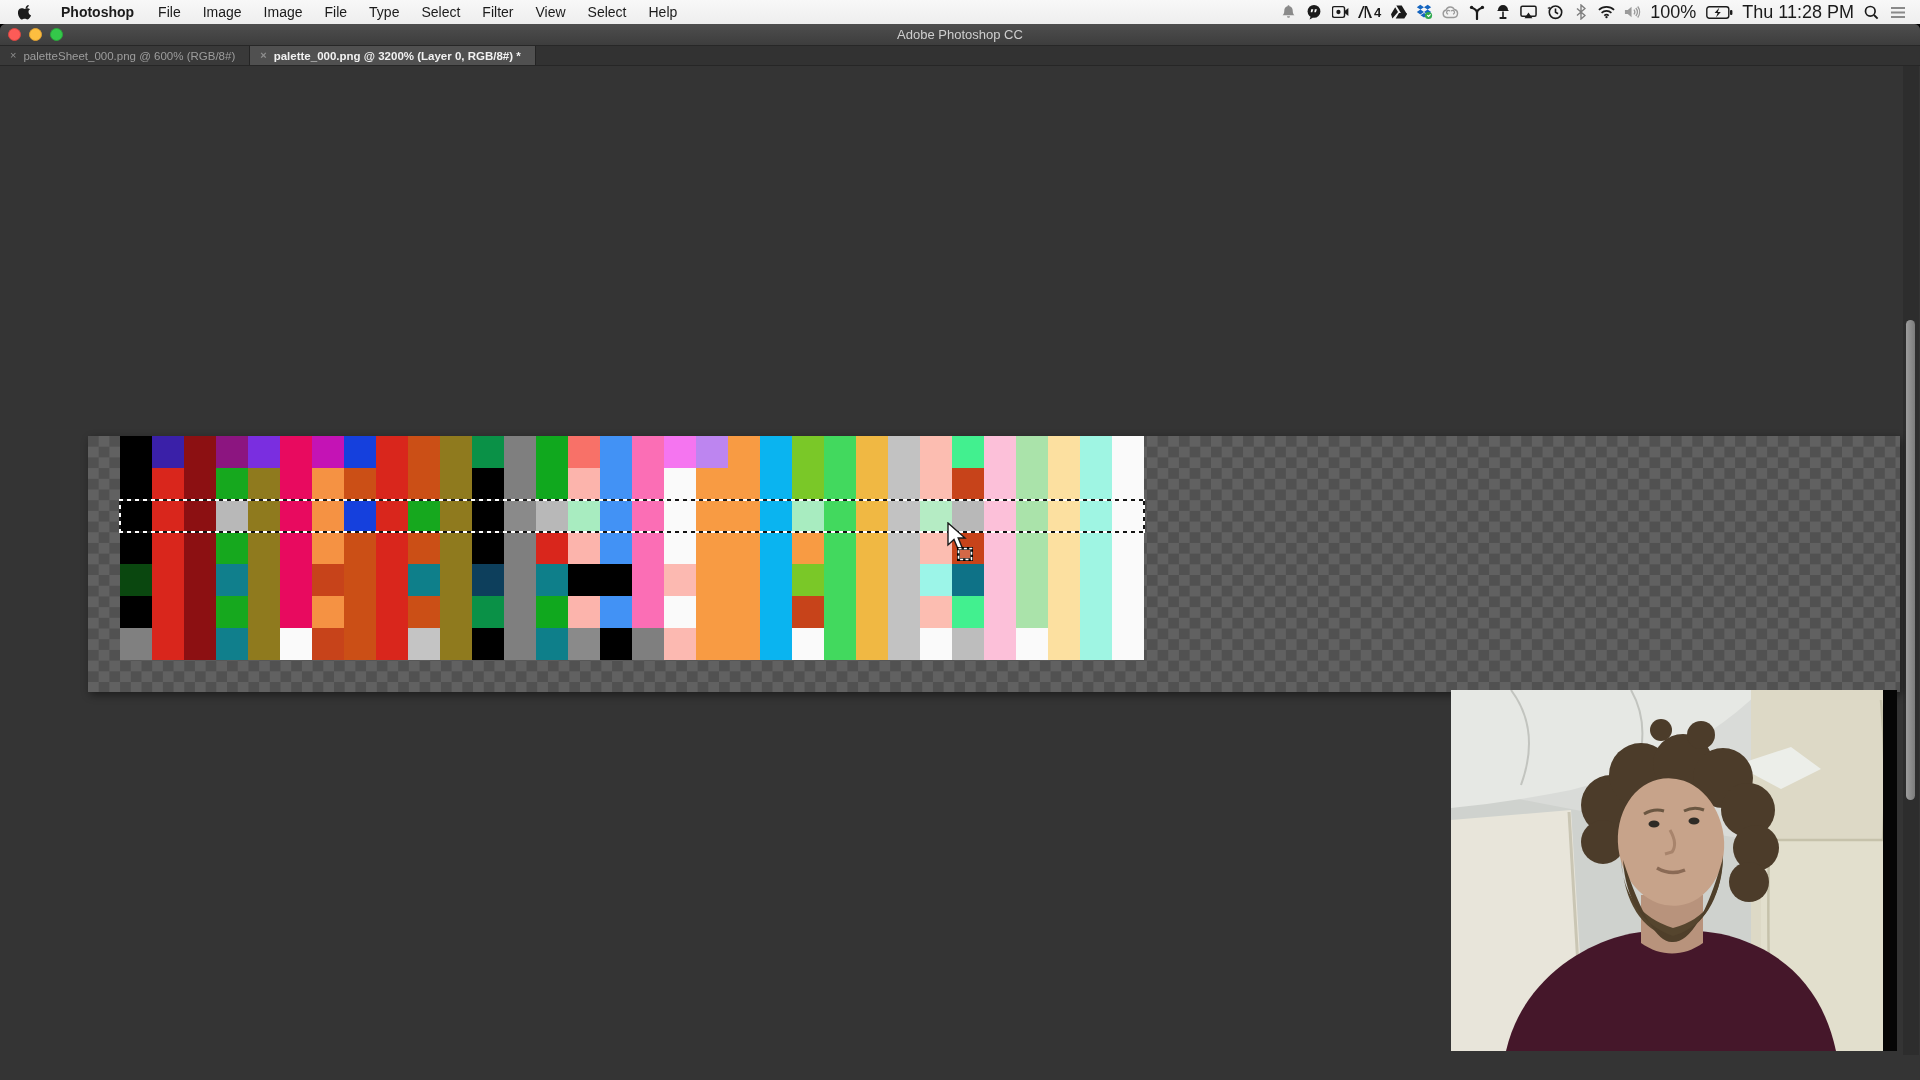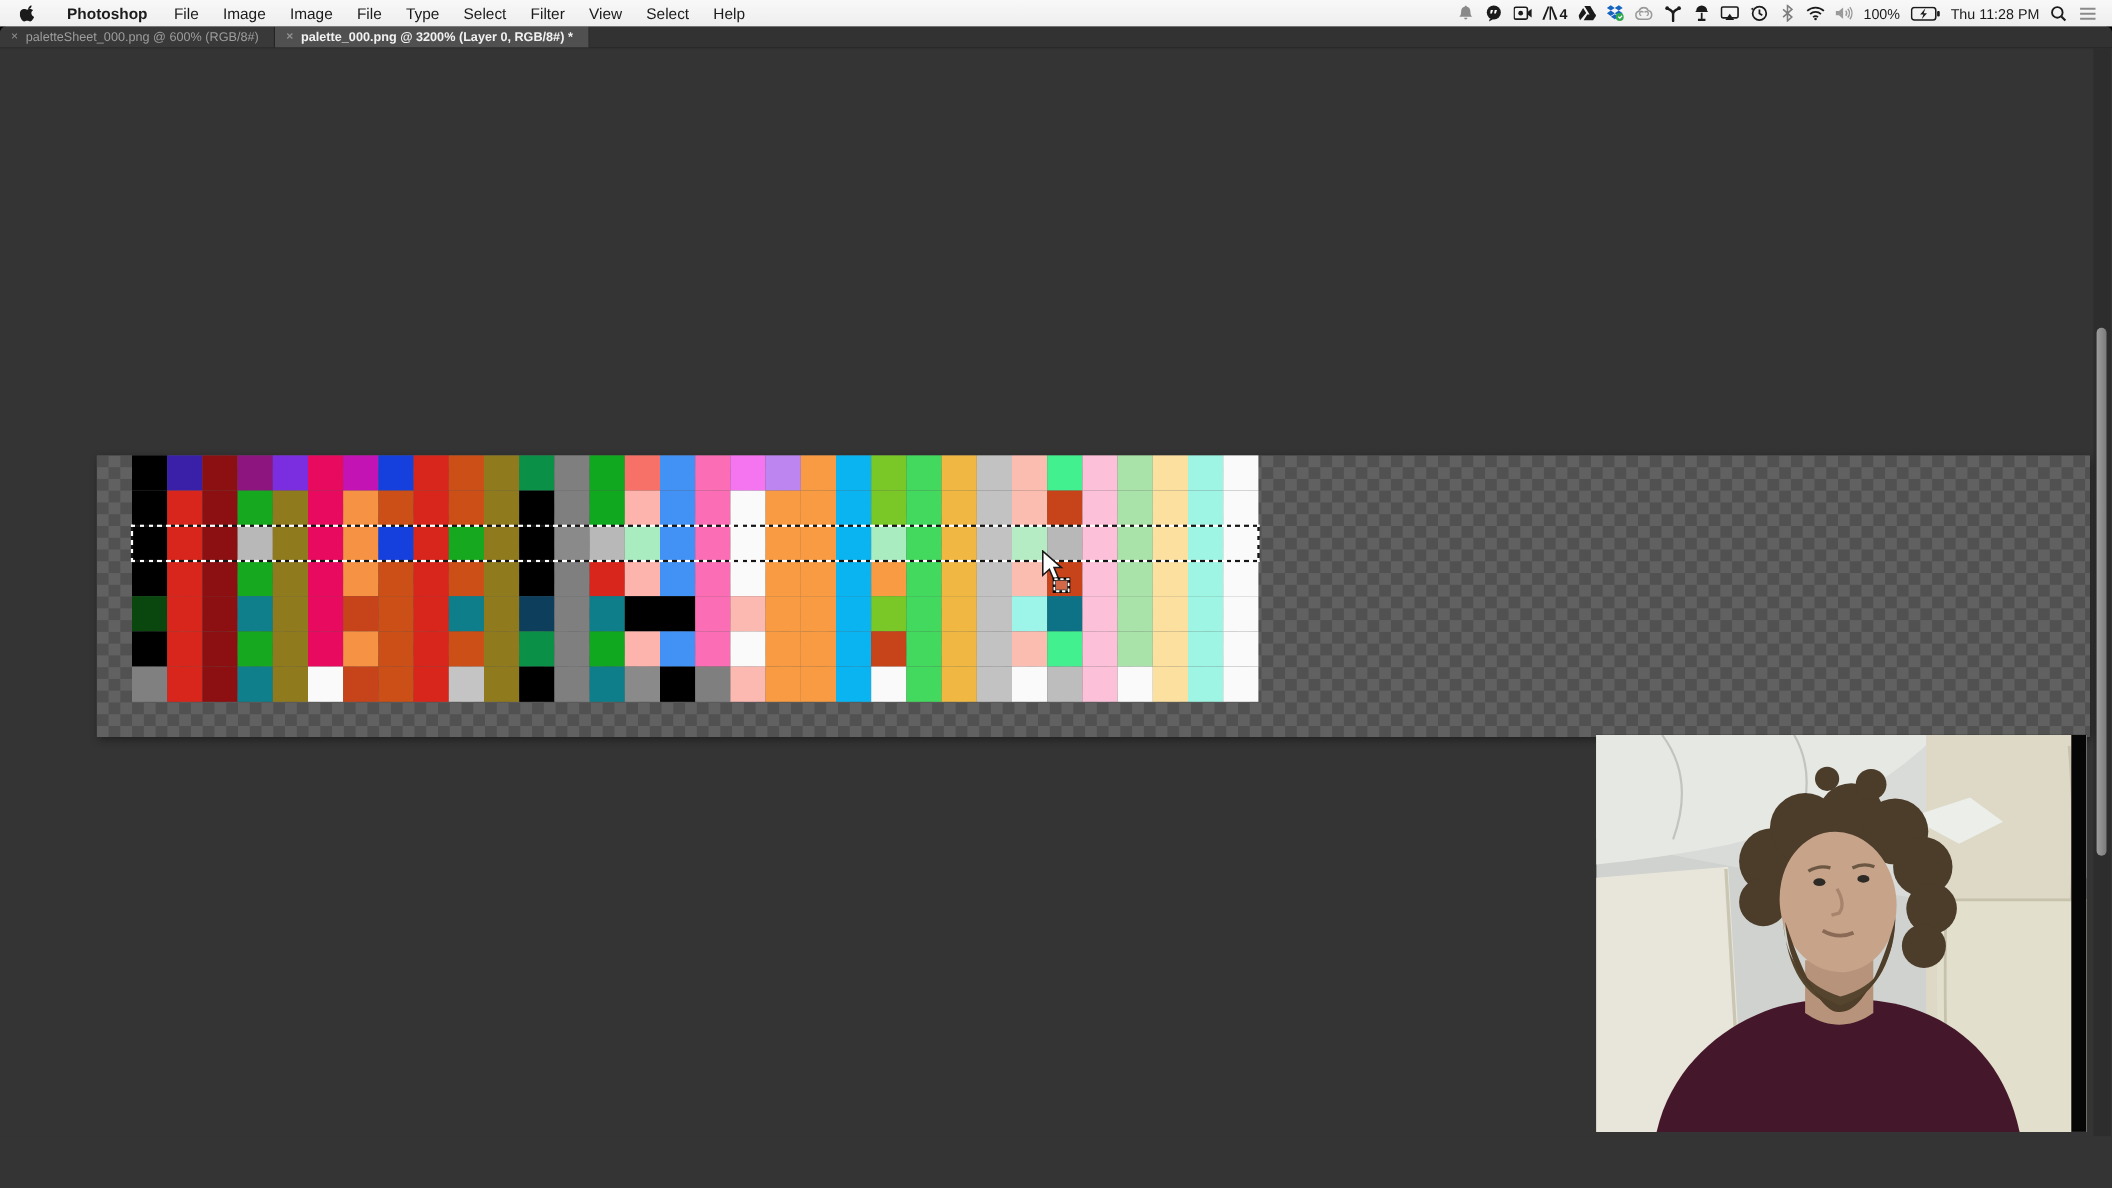--- a/index.html
+++ b/index.html
@@ -10,21 +10,21 @@
   .menubar { position:absolute; left:0; top:0; width:1920px; height:24px;
     background:linear-gradient(#f8f8f8,#eeeeee); display:flex; align-items:center;
     padding:0 10px; color:#1b1b1b; font-size:14px; z-index:50; }
   .menubar .apple { width:18px; height:18px; margin:0 14px 0 8px; display:flex; align-items:center; }
   .menu-items { display:flex; align-items:flex-start; gap:0; }
   .menu-item { padding:0 11px; height:24px; line-height:24px; white-space:nowrap; }
   .menu-item.app { font-weight:bold; padding-right:13px; }
   .menubar-right { margin-left:auto; display:flex; align-items:center; gap:9px; padding-right:4px; }
   .mb-ico { width:17px; height:17px; display:flex; align-items:center; justify-content:center; }
   .mb-ico svg { display:block; }
-  .mb-text { font-size:13px; color:#1b1b1b; white-space:nowrap; }
+  .mb-text { font-size:18px; color:#1b1b1b; white-space:nowrap; }
   .adobe-badge { font-size:13px; font-weight:bold; display:flex; align-items:center; gap:2px; }
 
   
   .window { position:absolute; left:0; top:24px; width:1920px; height:1056px;
     border-radius:6px 6px 0 0; overflow:hidden; background:#343434; }
 
   .titlebar { position:relative; height:22px; background:linear-gradient(#4e4e4e,#3d3d3d);
     border-bottom:1px solid #272727; display:flex; align-items:center; justify-content:center; }
   .titlebar .title { color:#cfcfcf; font-size:13px; }
   .traffic { position:absolute; left:8px; top:4px; display:flex; gap:8px; }
@@ -222,20 +222,28 @@
           <g stroke="#8a8a8a" stroke-width="1.8">
             <path d="M1 2h14M1 6.5h14M1 11h14"></path>
           </g>
         </svg>
     </span>
   </div>
 </div>
 
 <div class="window">
 
+  <div class="titlebar">
+    <div class="traffic">
+      <span class="light red"></span>
+      <span class="light yellow"></span>
+      <span class="light green"></span>
+    </div>
+    <span class="title">Adobe Photoshop CC</span>
+  </div>
 
   <div class="tabbar">
     <div class="tab inactive">
       <span class="close">×</span>
       <span>paletteSheet_000.png @ 600% (RGB/8#)</span>
     </div>
     <div class="tab active">
       <span class="close">×</span>
       <span>palette_000.png @ 3200% (Layer 0, RGB/8#) *</span>
     </div>

